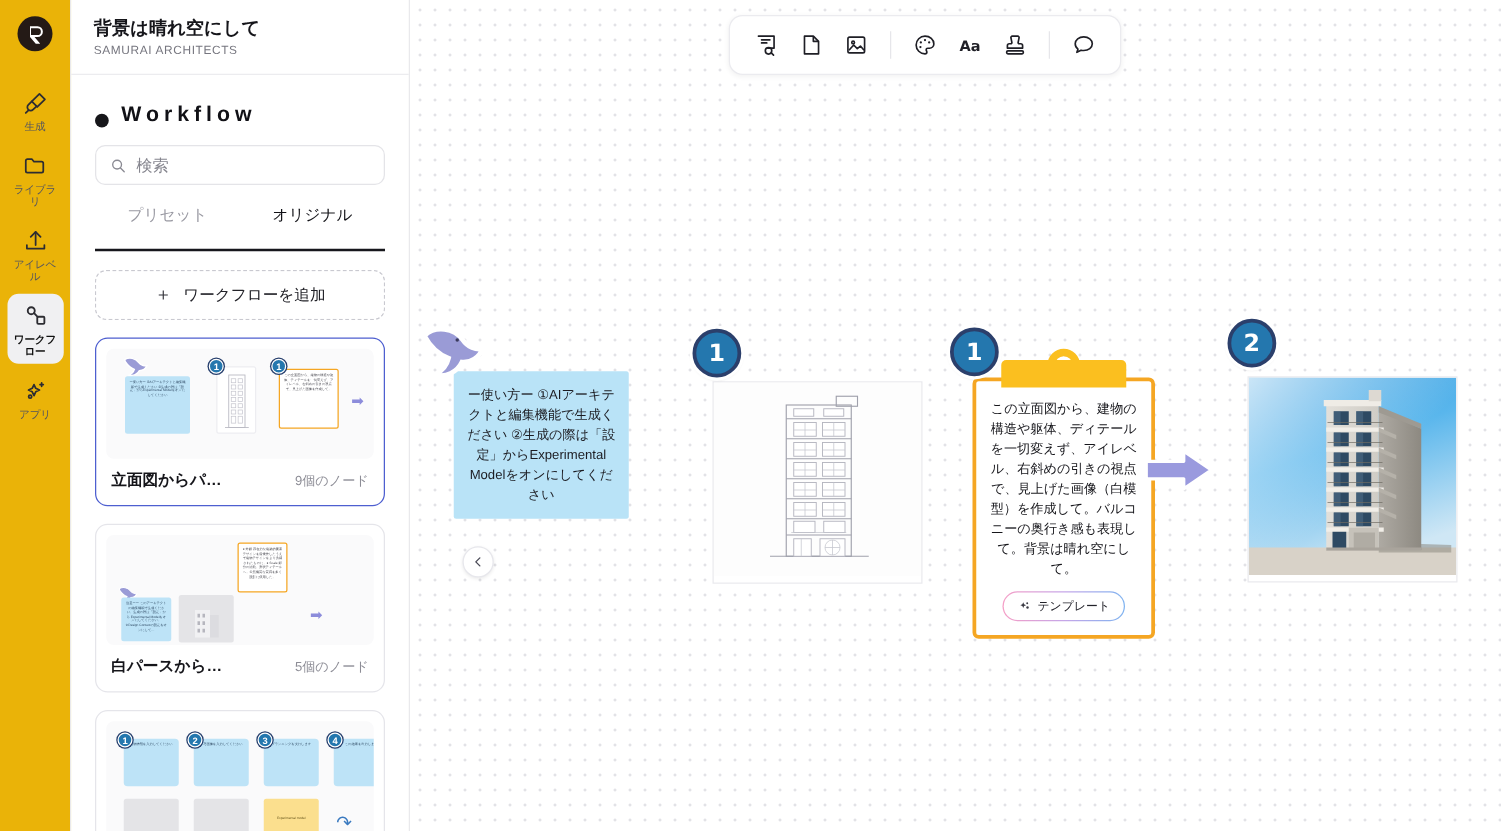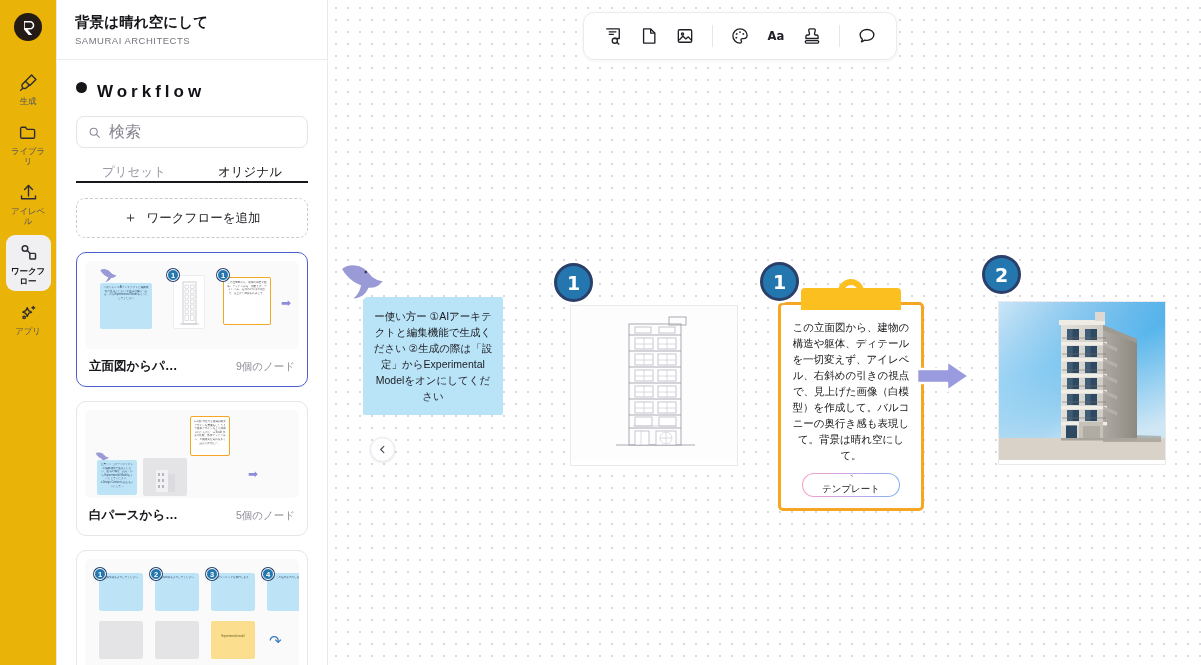--- a/index.html
+++ b/index.html
@@ -28,35 +28,35 @@
     max-width:44px; word-break:break-all;
   }
   .rail-item.active .rail-lbl { color:#111; font-weight:bold; }
 
   
   .panel { width:271px; flex:0 0 271px; height:665px; background:#fff; border-right:1px solid #e9e9ec; position:relative; }
   .panel-head { padding:13px 18px 13px 18px; border-bottom:1px solid #ececef; }
   .proj-title { font-size:14.5px; font-weight:bold; letter-spacing:.1px; color:#15151a; }
   .proj-sub { font-size:9.5px; color:#76767f; letter-spacing:.5px; margin-top:3px; }
   .panel-body { padding:0 19px; }
-  .wf-head { display:flex; align-items:flex-start; gap:10px; padding:22px 0 14px 0; }
+  .wf-head { display:flex; align-items:flex-end; gap:10px; padding:22px 0 14px 0; }
   .wf-dot { width:11px; height:11px; border-radius:50%; background:#16161a; flex:0 0 11px;}
   .wf-title { font-size:17px; font-weight:bold; letter-spacing:4px; color:#111116; }
   .search {
     height:32px; border:1px solid #e4e4e8; border-radius:8px; display:flex; align-items:center;
     gap:8px; padding:0 11px; background:#fff;
   }
   .search svg { flex:0 0 13px; }
   .search input {
-    border:0; outline:0; font-size:16px; font-family:inherit; color:#6d28d9; width:100%; background:transparent;
+    border:0; outline:0; font-size:13px; font-family:inherit; color:#6d28d9; width:100%; background:transparent;
   }
   .search input::placeholder { color:#86868f; }
   .tabs { display:flex; margin-top:16px; border-bottom:2px solid #17171c; }
   .tab {
-    flex:1; text-align:center; padding-bottom:0; font-size:12.5px; color:#9a9aa3; cursor:pointer;
+    flex:1; text-align:center; padding-bottom:18px; font-size:12.5px; color:#9a9aa3; cursor:pointer;
   }
   .tab.active { color:#111116; font-weight:normal; }
   .add-wf {
     margin-top:15px; height:40px; border:1px dashed #c9c9d0; border-radius:9px; display:flex;
     align-items:center; justify-content:center; gap:9px; font-size:12.5px; color:#232329; cursor:pointer;
   }
   .add-plus { font-size:14px; color:#33333a; }
 
   .cards { margin-top:14px; display:flex; flex-direction:column; gap:14px; }
   .card { border:1px solid #e5e5ea; border-radius:10px; background:#fff; overflow:hidden; cursor:pointer; }
@@ -129,21 +129,21 @@
     width:100px; height:22px; background:#fbbf1f; border-radius:4px 4px 0 0;
   }
   .clip-ring {
     position:absolute; left:50%; top:-26px; transform:translateX(-50%);
     width:26px; height:26px; border:6px solid #fbbf1f; border-radius:50%;
   }
   .clip-txt { font-size:10.5px; line-height:16px; color:#16161b; text-align:center; position:relative; z-index:2; }
   .tpl-btn {
     margin:11px auto 0; width:96px; height:22px; border-radius:11px; display:flex; align-items:center;
     justify-content:center; gap:5px; font-size:9.5px; color:#22222a; background:#fff; cursor:pointer;
-    position:relative; z-index:2;flex-direction:column;
+    position:relative; z-index:2;
   }
   .tpl-btn::before {
     content:""; position:absolute; inset:-1.4px; border-radius:12px; z-index:-1;
     background:linear-gradient(90deg,#f59ec6 0%, #c6a6e8 50%, #7fb3f0 100%);
   }
   .tpl-btn::after { content:""; position:absolute; inset:0; border-radius:11px; background:#fff; z-index:-1; }
 
   .arrow-conn { position:absolute; }
 
   

